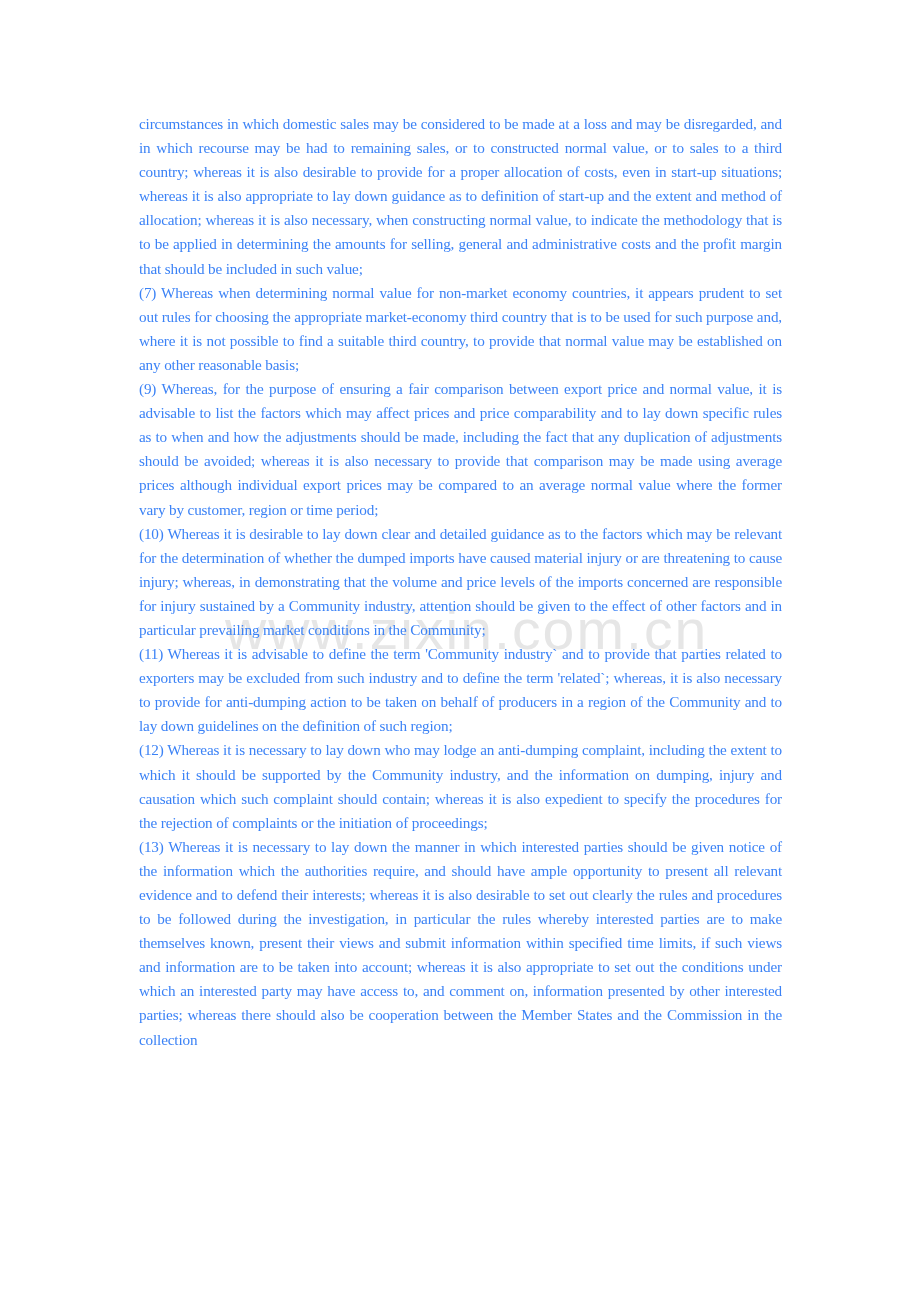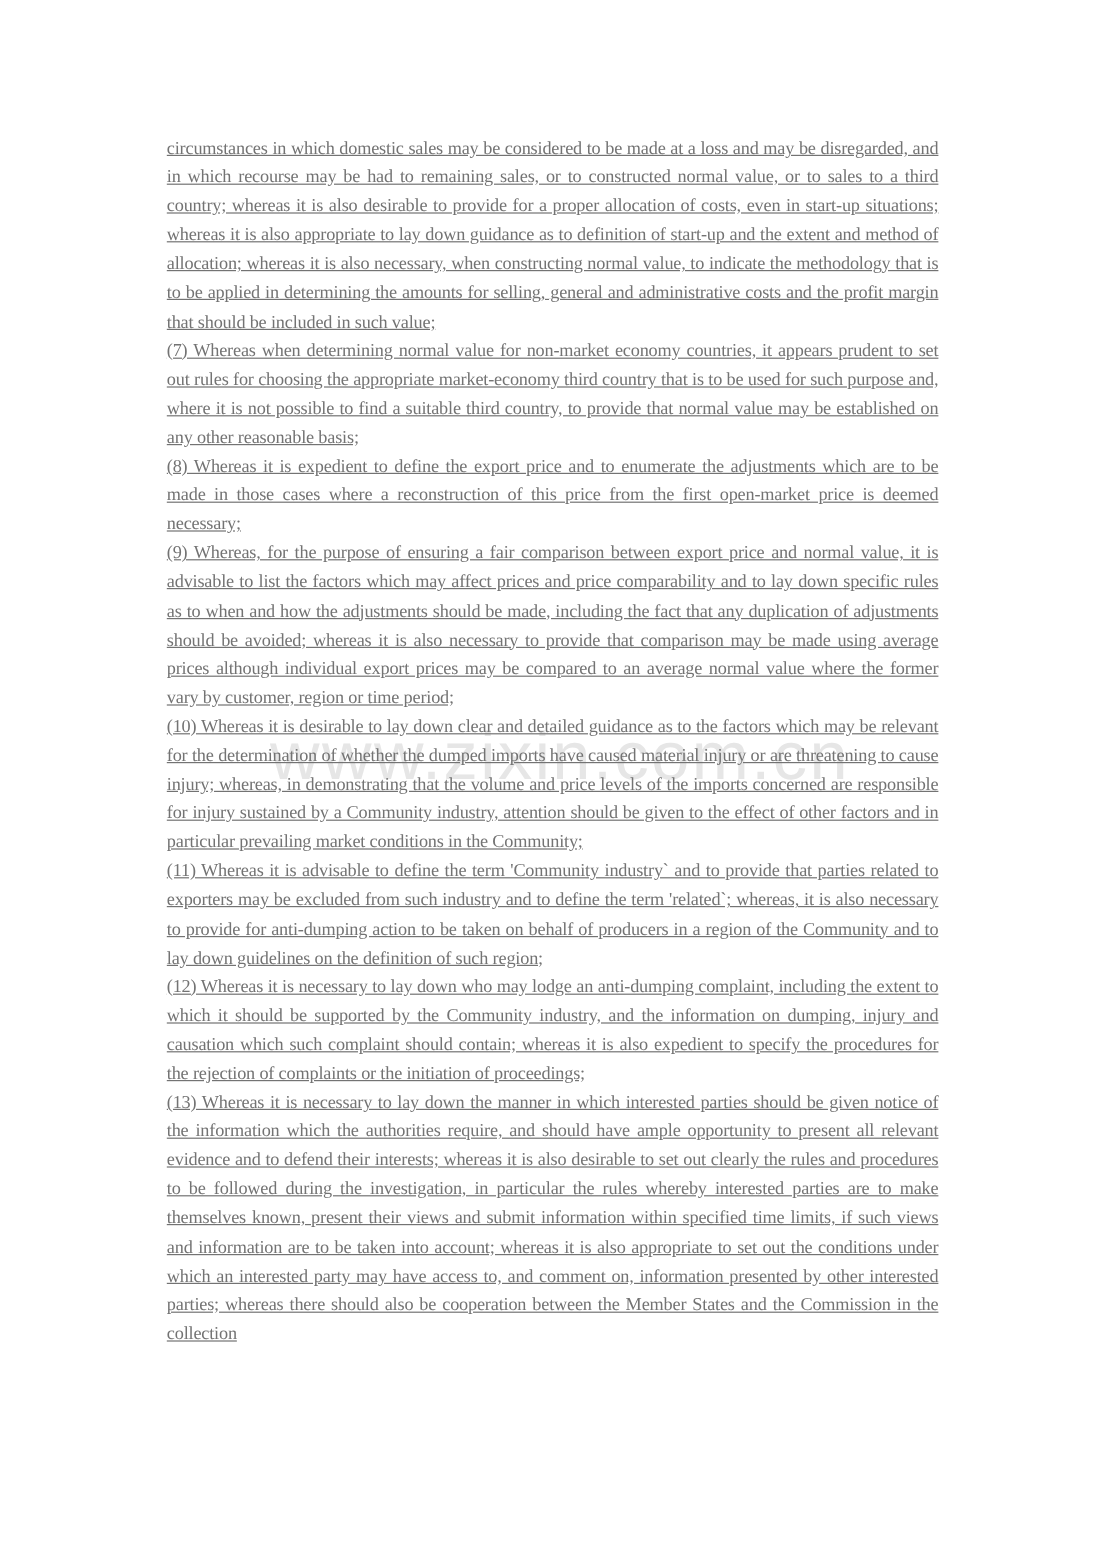--- a/index.html
+++ b/index.html
@@ -22,23 +22,22 @@
       background: #ffffff;
     }
     .content {
       position: absolute;
       left: 139px;
       top: 112px;
       width: 643px;
       font-family: "Liberation Serif", "DejaVu Serif", serif;
       font-size: 15.2px;
       line-height: 24.1px;
-      color: #737373;
+      color: #3b82f6;
       letter-spacing: -0.15px;
-      text-decoration: underline;
     }
     .para {
       margin: 0;
       padding: 0;
       text-align: justify;
       text-align-last: left;
     }
     .watermark {
       position: absolute;
       left: 225px;
@@ -59,20 +58,19 @@
     .content { z-index: 1; }
   </style>
 </head>
 <body>
 
 <div class="page">
   <div class="watermark">www.zixin.com.cn</div>
   <div class="content">
     <p class="para">circumstances in which domestic sales may be considered to be made at a loss and may be disregarded, and in which recourse may be had to remaining sales, or to constructed normal value, or to sales to a third country; whereas it is also desirable to provide for a proper allocation of costs, even in start-up situations; whereas it is also appropriate to lay down guidance as to definition of start-up and the extent and method of allocation; whereas it is also necessary, when constructing normal value, to indicate the methodology that is to be applied in determining the amounts for selling, general and administrative costs and the profit margin that should be included in such value;</p>
     <p class="para">(7) Whereas when determining normal value for non-market economy countries, it appears prudent to set out rules for choosing the appropriate market-economy third country that is to be used for such purpose and, where it is not possible to find a suitable third country, to provide that normal value may be established on any other reasonable basis;</p>
-    <p class="para">(8) Whereas it is expedient to define the export price and to enumerate the adjustments which are to be made in those cases where a reconstruction of this price from the first open-market price is deemed necessary;</p>
     <p class="para">(9) Whereas, for the purpose of ensuring a fair comparison between export price and normal value, it is advisable to list the factors which may affect prices and price comparability and to lay down specific rules as to when and how the adjustments should be made, including the fact that any duplication of adjustments should be avoided; whereas it is also necessary to provide that comparison may be made using average prices although individual export prices may be compared to an average normal value where the former vary by customer, region or time period;</p>
     <p class="para">(10) Whereas it is desirable to lay down clear and detailed guidance as to the factors which may be relevant for the determination of whether the dumped imports have caused material injury or are threatening to cause injury; whereas, in demonstrating that the volume and price levels of the imports concerned are responsible for injury sustained by a Community industry, attention should be given to the effect of other factors and in particular prevailing market conditions in the Community;</p>
     <p class="para">(11) Whereas it is advisable to define the term 'Community industry` and to provide that parties related to exporters may be excluded from such industry and to define the term 'related`; whereas, it is also necessary to provide for anti-dumping action to be taken on behalf of producers in a region of the Community and to lay down guidelines on the definition of such region;</p>
     <p class="para">(12) Whereas it is necessary to lay down who may lodge an anti-dumping complaint, including the extent to which it should be supported by the Community industry, and the information on dumping, injury and causation which such complaint should contain; whereas it is also expedient to specify the procedures for the rejection of complaints or the initiation of proceedings;</p>
     <p class="para">(13) Whereas it is necessary to lay down the manner in which interested parties should be given notice of the information which the authorities require, and should have ample opportunity to present all relevant evidence and to defend their interests; whereas it is also desirable to set out clearly the rules and procedures to be followed during the investigation, in particular the rules whereby interested parties are to make themselves known, present their views and submit information within specified time limits, if such views and information are to be taken into account; whereas it is also appropriate to set out the conditions under which an interested party may have access to, and comment on, information presented by other interested parties; whereas there should also be cooperation between the Member States and the Commission in the collection</p>
   </div>
 </div>
 
 </body></html>

